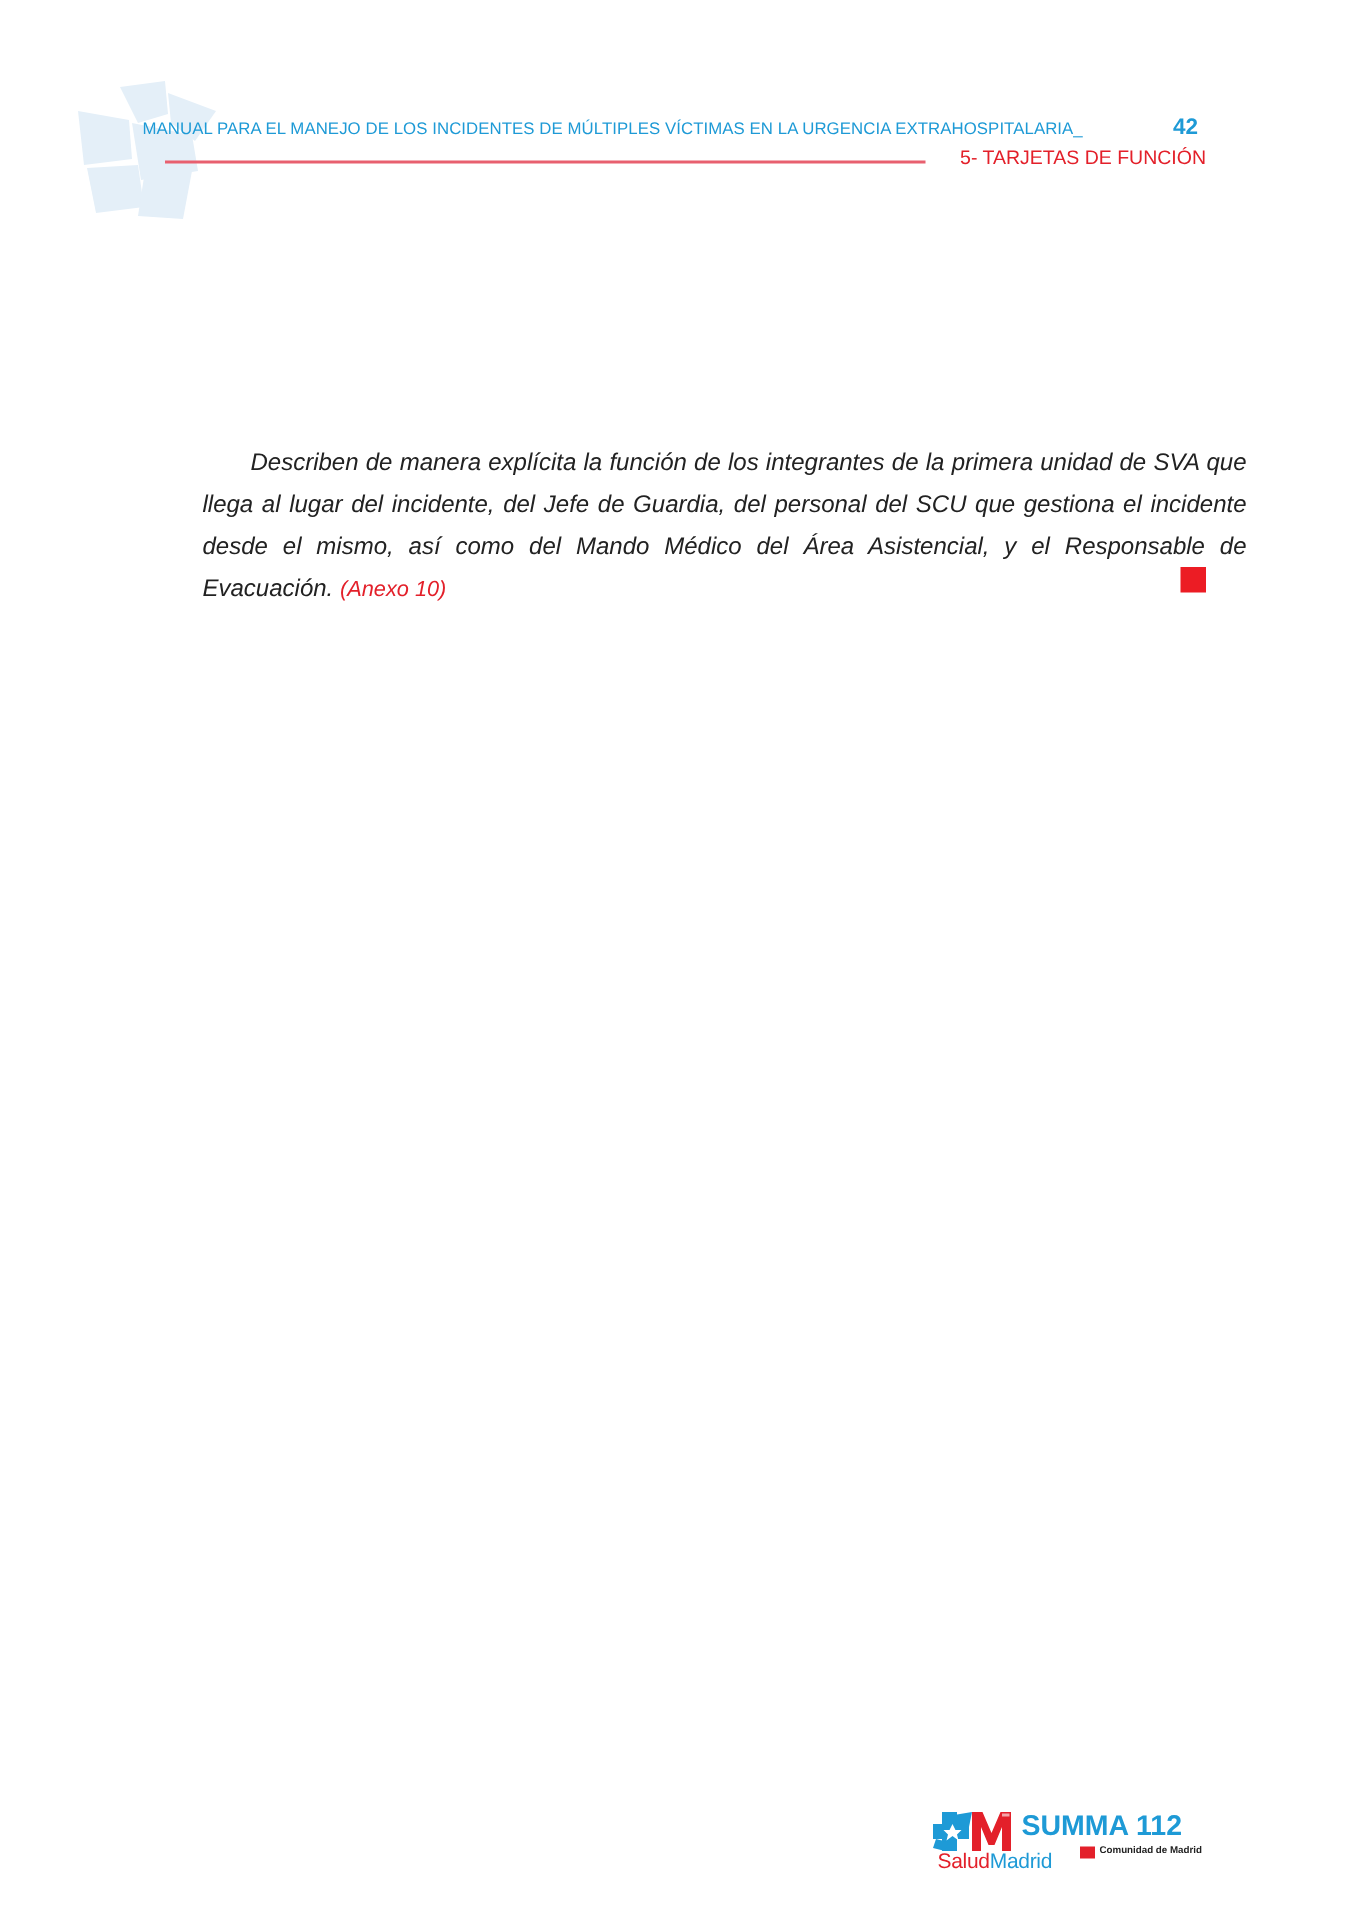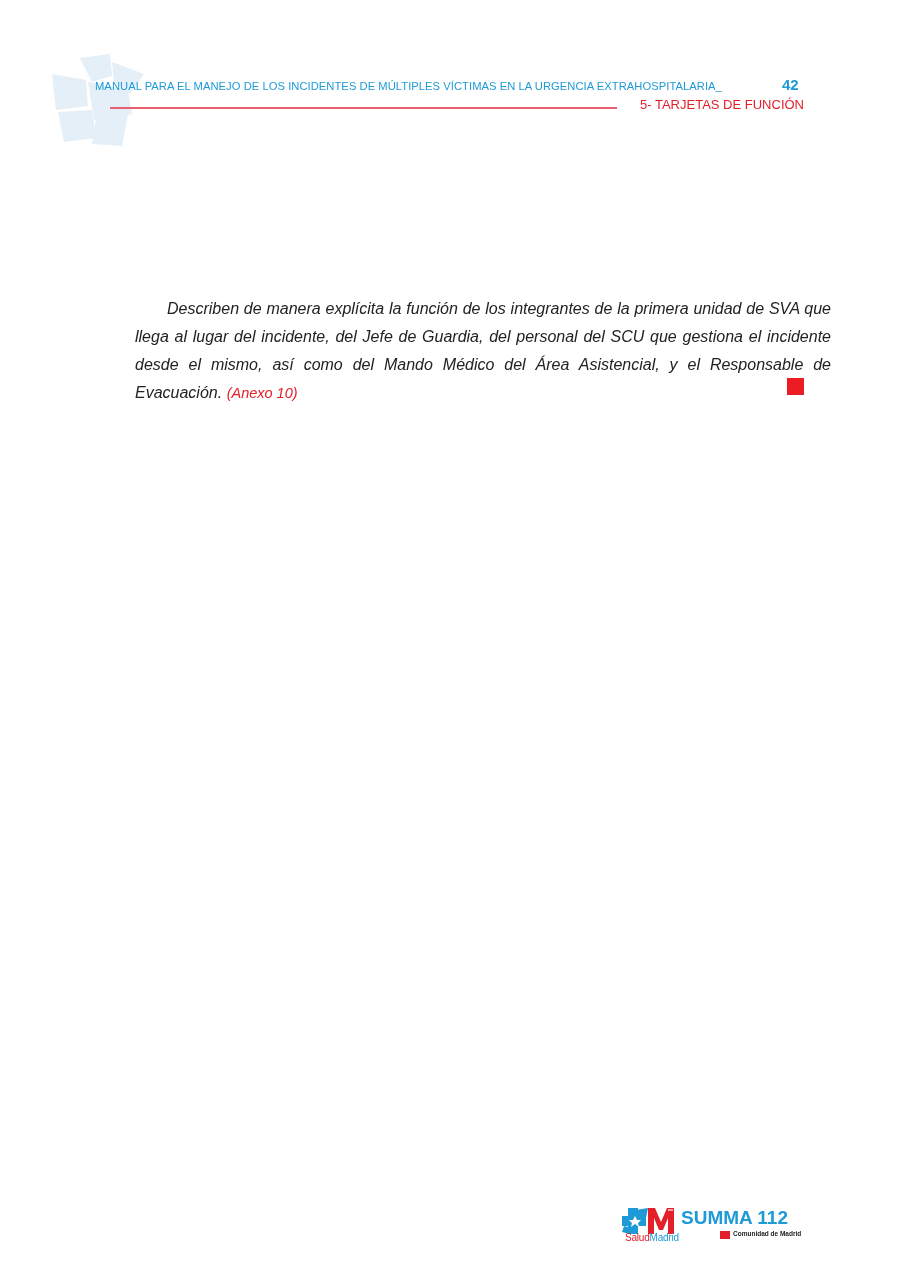--- a/index.html
+++ b/index.html
@@ -93,21 +93,21 @@
       position: absolute;
       left: 0;
       top: 2px;
       width: 55px;
       height: 26px;
     }
     .salud-text {
       position: absolute;
       left: 3px;
       top: 26px;
-      font-size: 10px;
+      font-size: 14px;
       white-space: nowrap;
       letter-spacing: -0.2px;
     }
     .salud-text .s1 { color: #e3202a; }
     .salud-text .s2 { color: #1e9ad6; }
     .summa-text {
       position: absolute;
       left: 59px;
       top: 1px;
       font-size: 19px;

